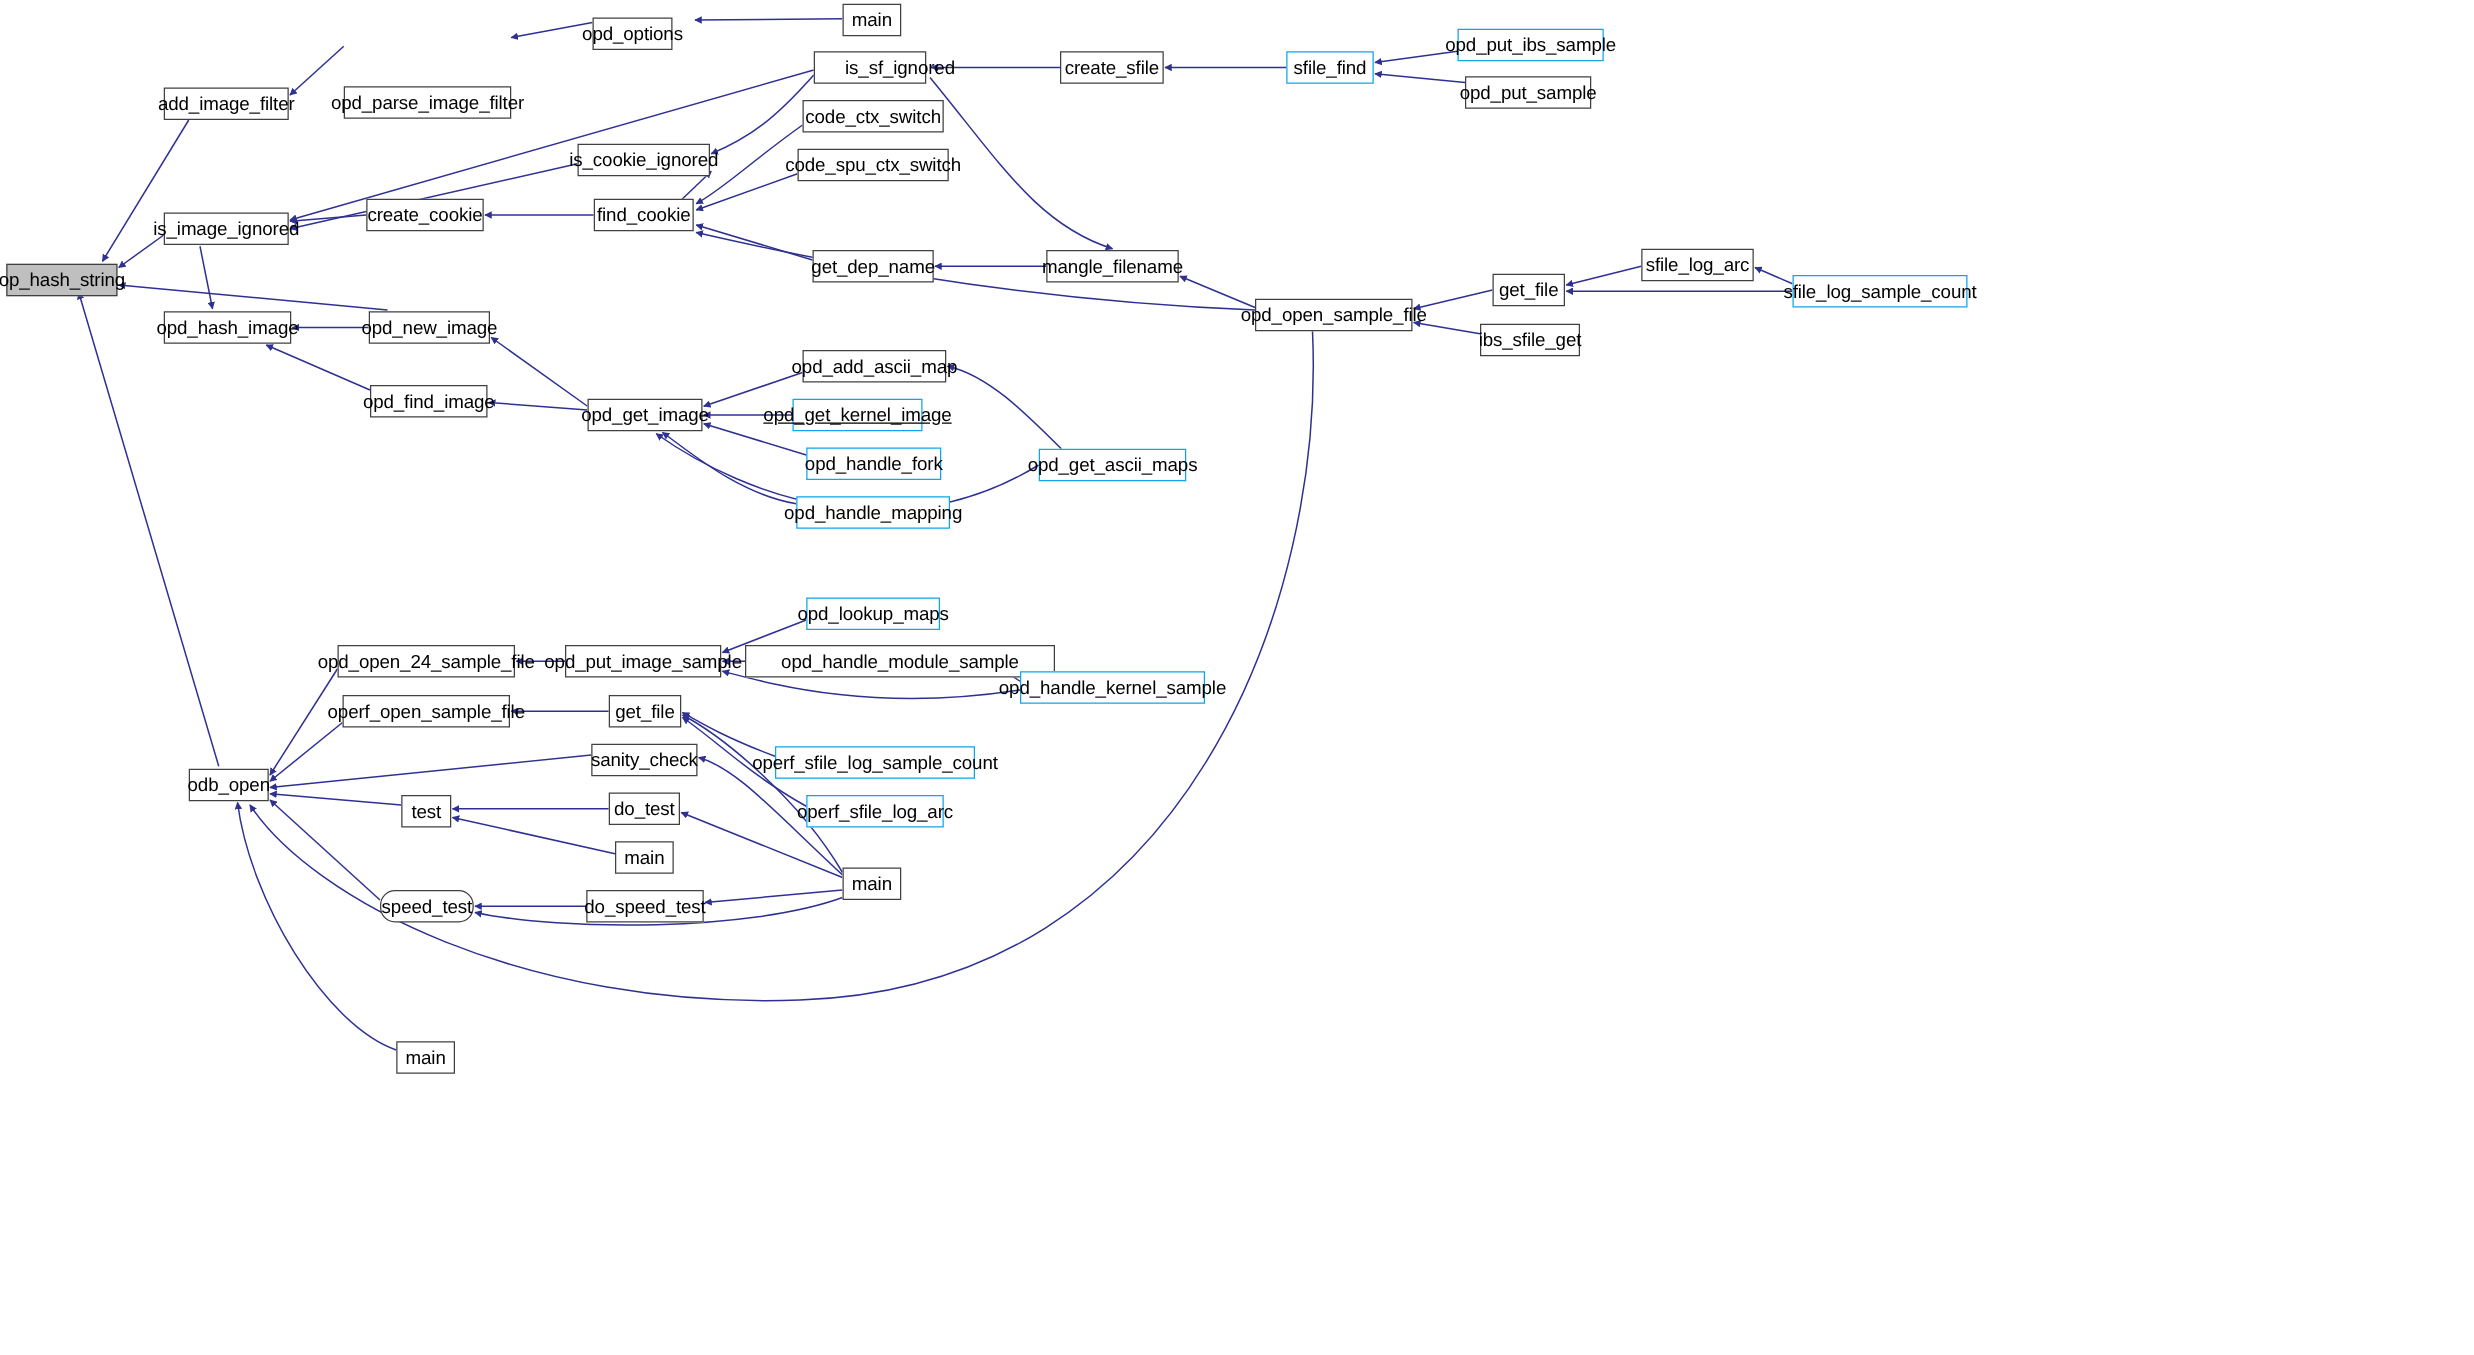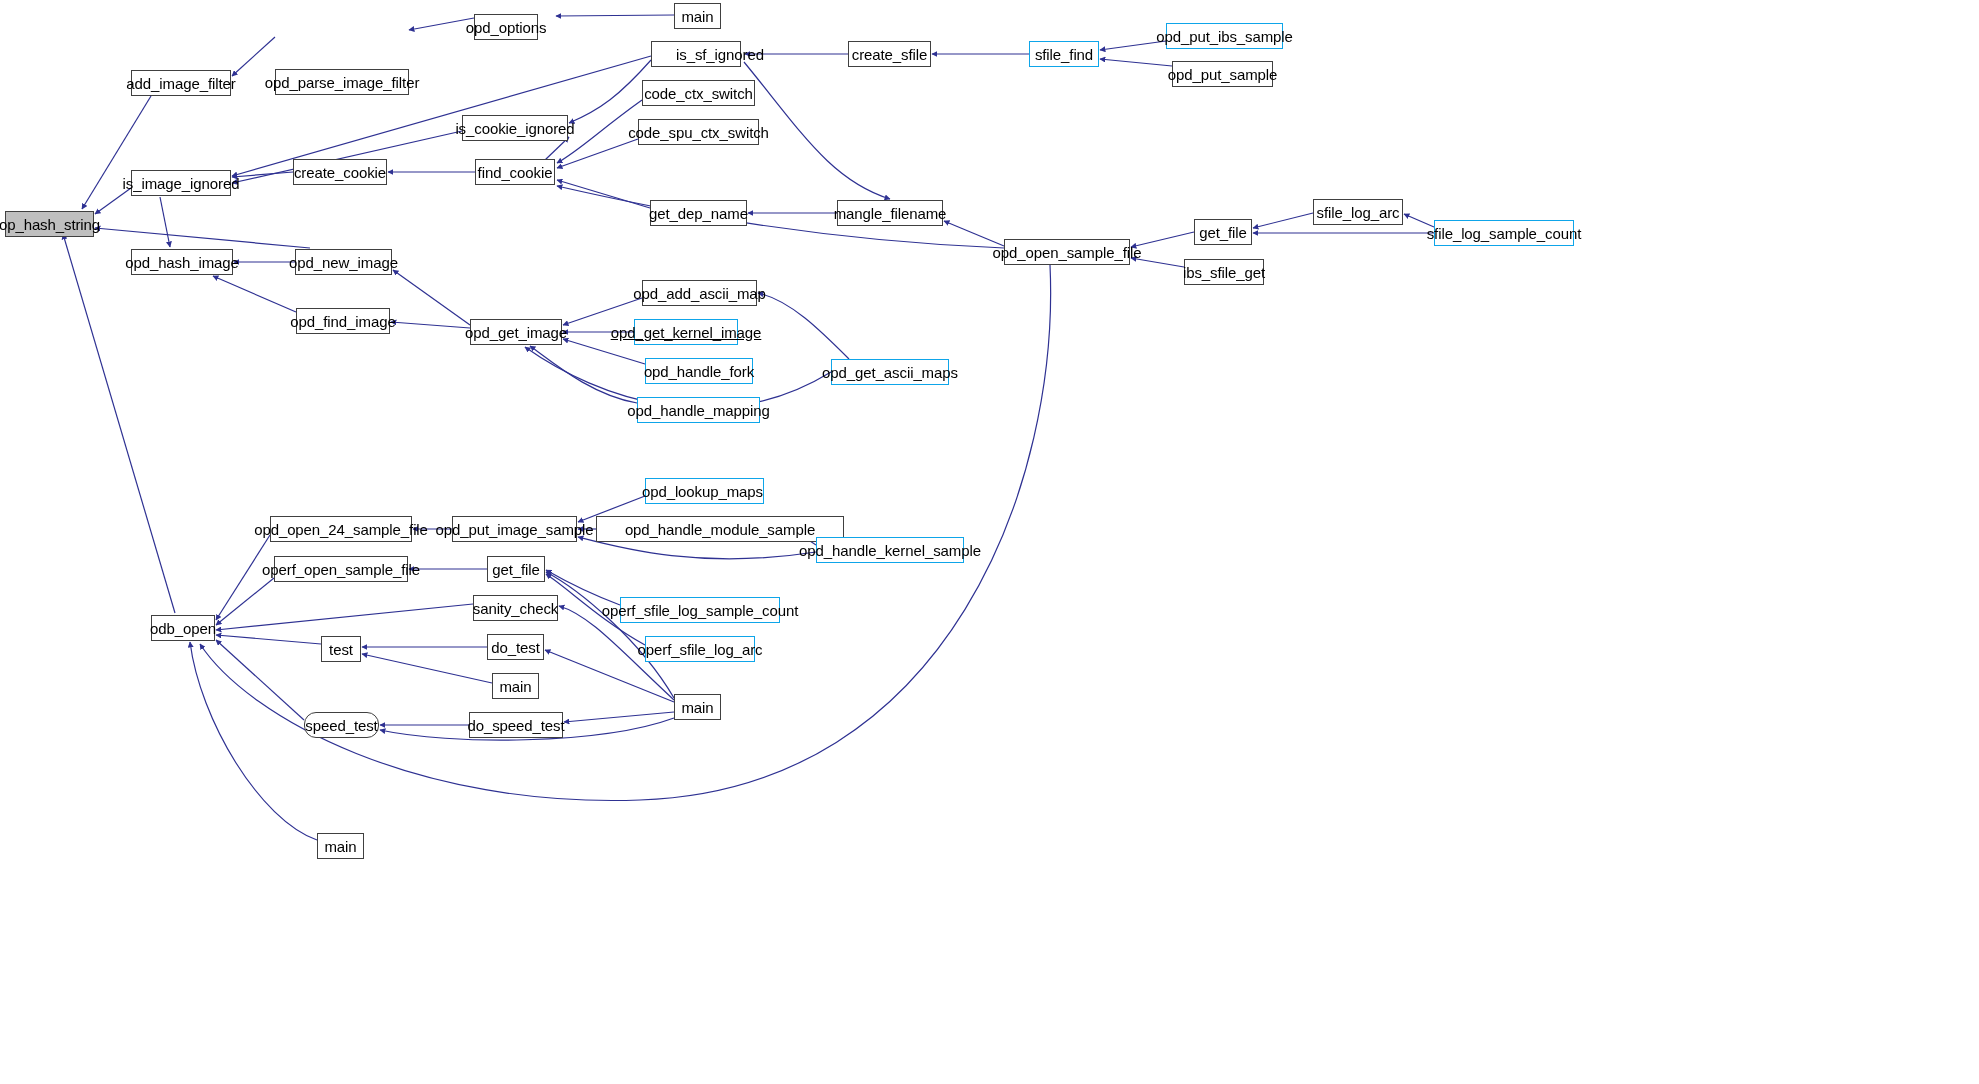--- a/index.html
+++ b/index.html
@@ -219,21 +219,21 @@
       </div>
       <div class="node red" style="left: 831px; top: 359px; width: 118px;">
         <span>opd_get_ascii_maps</span>
       </div>
       <div class="node" style="left: 270px; top: 516px; width: 142px;">
         <span>opd_open_24_sample_file</span>
       </div>
       <div class="node" style="left: 452px; top: 516px; width: 125px;">
         <span>opd_put_image_sample</span>
       </div>
-      <div class="node red" style="left: 645px; top: 478px; width: 119px; justify-content: flex-end;">
+      <div class="node red" style="left: 645px; top: 478px; width: 107px;">
         <span>opd_lookup_maps</span>
       </div>
       <div class="node" style="left: 596px; top: 516px; width: 248px;">
         <span>opd_handle_module_sample</span>
       </div>
       <div class="node red" style="left: 816px; top: 537px; width: 148px;">
         <span>opd_handle_kernel_sample</span>
       </div>
       <div class="node" style="left: 151px; top: 615px; width: 64px;">
         <span>odb_open</span>

